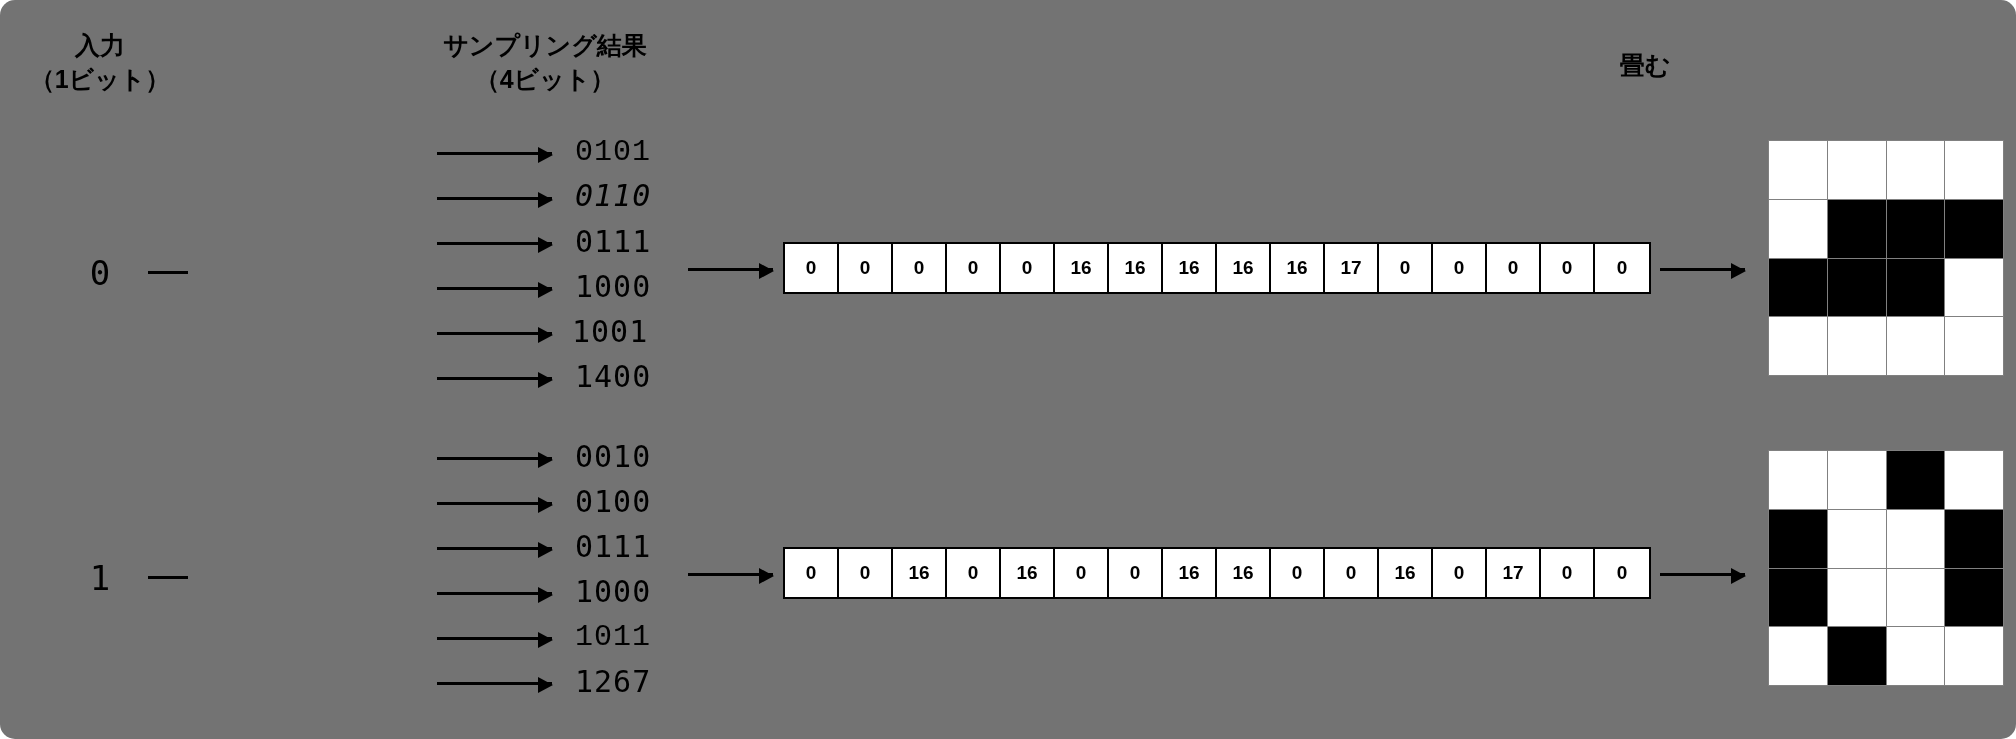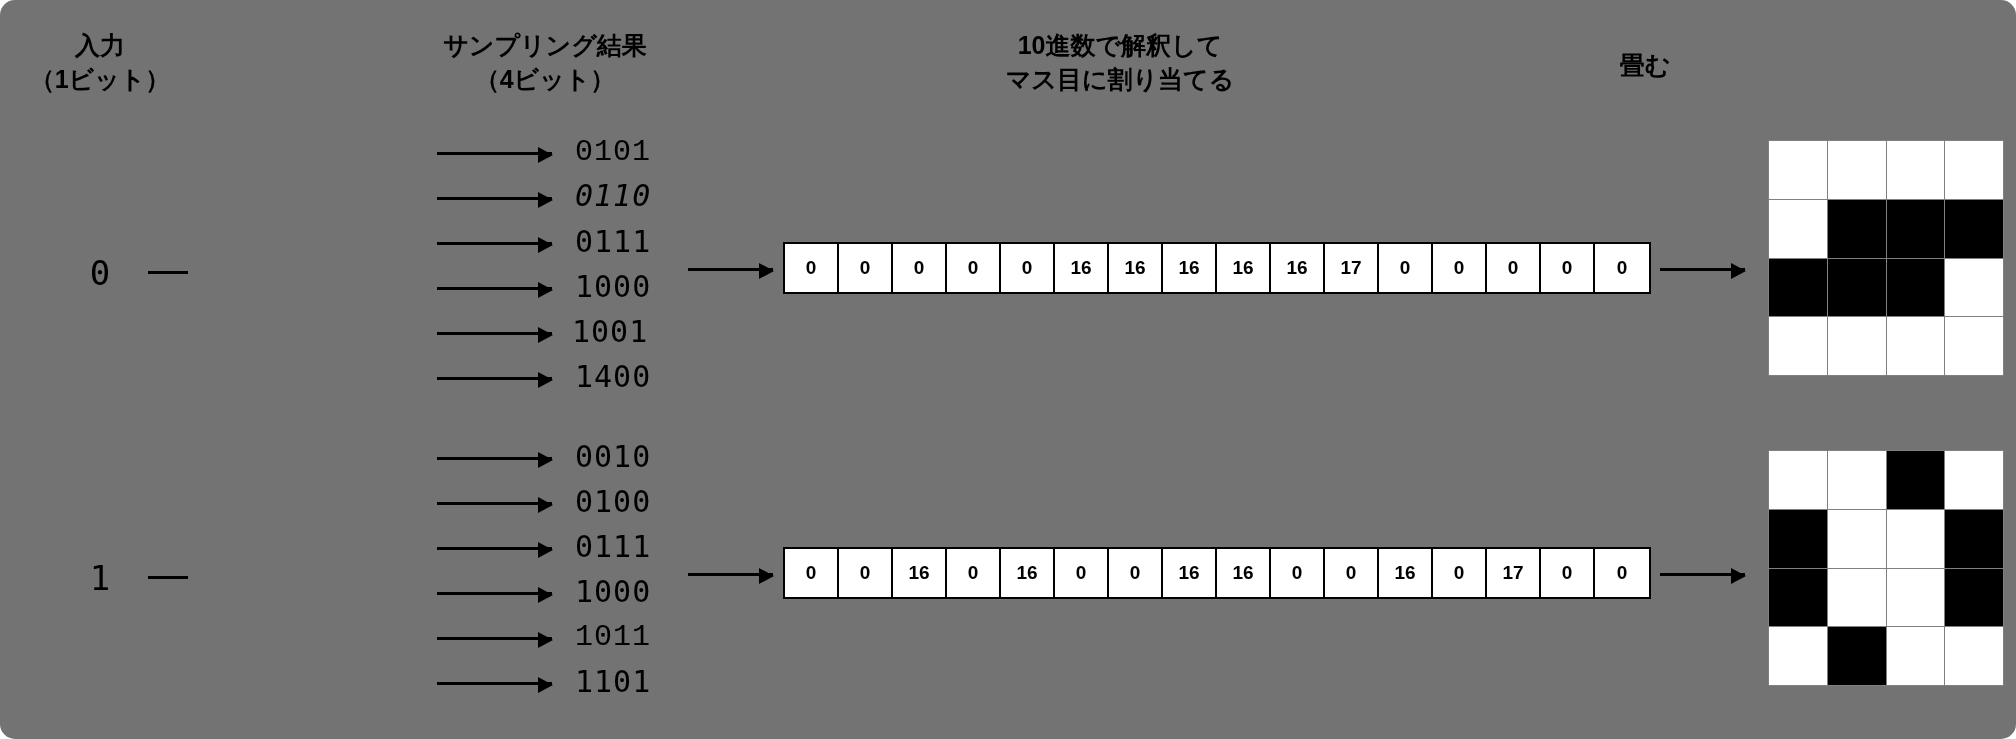--- a/index.html
+++ b/index.html
@@ -152,22 +152,20 @@
 <body>
 
 <div id="canvas">
 
   <div class="col-header" style="left: 10px; top: 28px; width: 180px;">入力
 （1ビット）</div>
 
   <div class="col-header" style="left: 395px; top: 28px; width: 300px;">サンプリング結果
 （4ビット）</div>
 
-  <div class="col-header" style="left: 930px; top: 28px; width: 380px;">10進数で解釈して
-マス目に割り当てる</div>
 
   <div class="col-header" style="left: 1570px; top: 48px; width: 150px;">畳む</div>
 
 
   <div class="input-label" style="left: 80px; top: 256px; width: 40px;">0</div>
   <div class="stub-line" style="left: 148px; top: 271px; width: 40px;"></div>
 
   <div class="input-label" style="left: 80px; top: 561px; width: 40px;">1</div>
   <div class="stub-line" style="left: 148px; top: 576px; width: 40px;"></div>
 
@@ -198,21 +196,21 @@
   <div class="arrow" style="left: 437px; top: 547px; width: 115px;"></div>
   <div class="bits" style="left: 575px; top: 532px;">0111</div>
 
   <div class="arrow" style="left: 437px; top: 592px; width: 115px;"></div>
   <div class="bits" style="left: 575px; top: 577px;">1000</div>
 
   <div class="arrow" style="left: 437px; top: 637px; width: 115px;"></div>
   <div class="bits" style="left: 575px; top: 622px; font-family: Liberation Mono, monospace;">1011</div>
 
   <div class="arrow" style="left: 437px; top: 682px; width: 115px;"></div>
-  <div class="bits" style="left: 575px; top: 667px;">1101</div>
+  <div class="bits" style="left: 575px; top: 667px;">1267</div>
 
   <div class="arrow" style="left: 688px; top: 268px; width: 85px;"></div>
   <div class="arrow" style="left: 688px; top: 573px; width: 85px;"></div>
 
   <div class="strip" id="strip-0" style="left: 783px; top: 242px;">
       <div class="cell">0</div>
       <div class="cell">0</div>
       <div class="cell">0</div>
       <div class="cell">0</div>
       <div class="cell">0</div>

